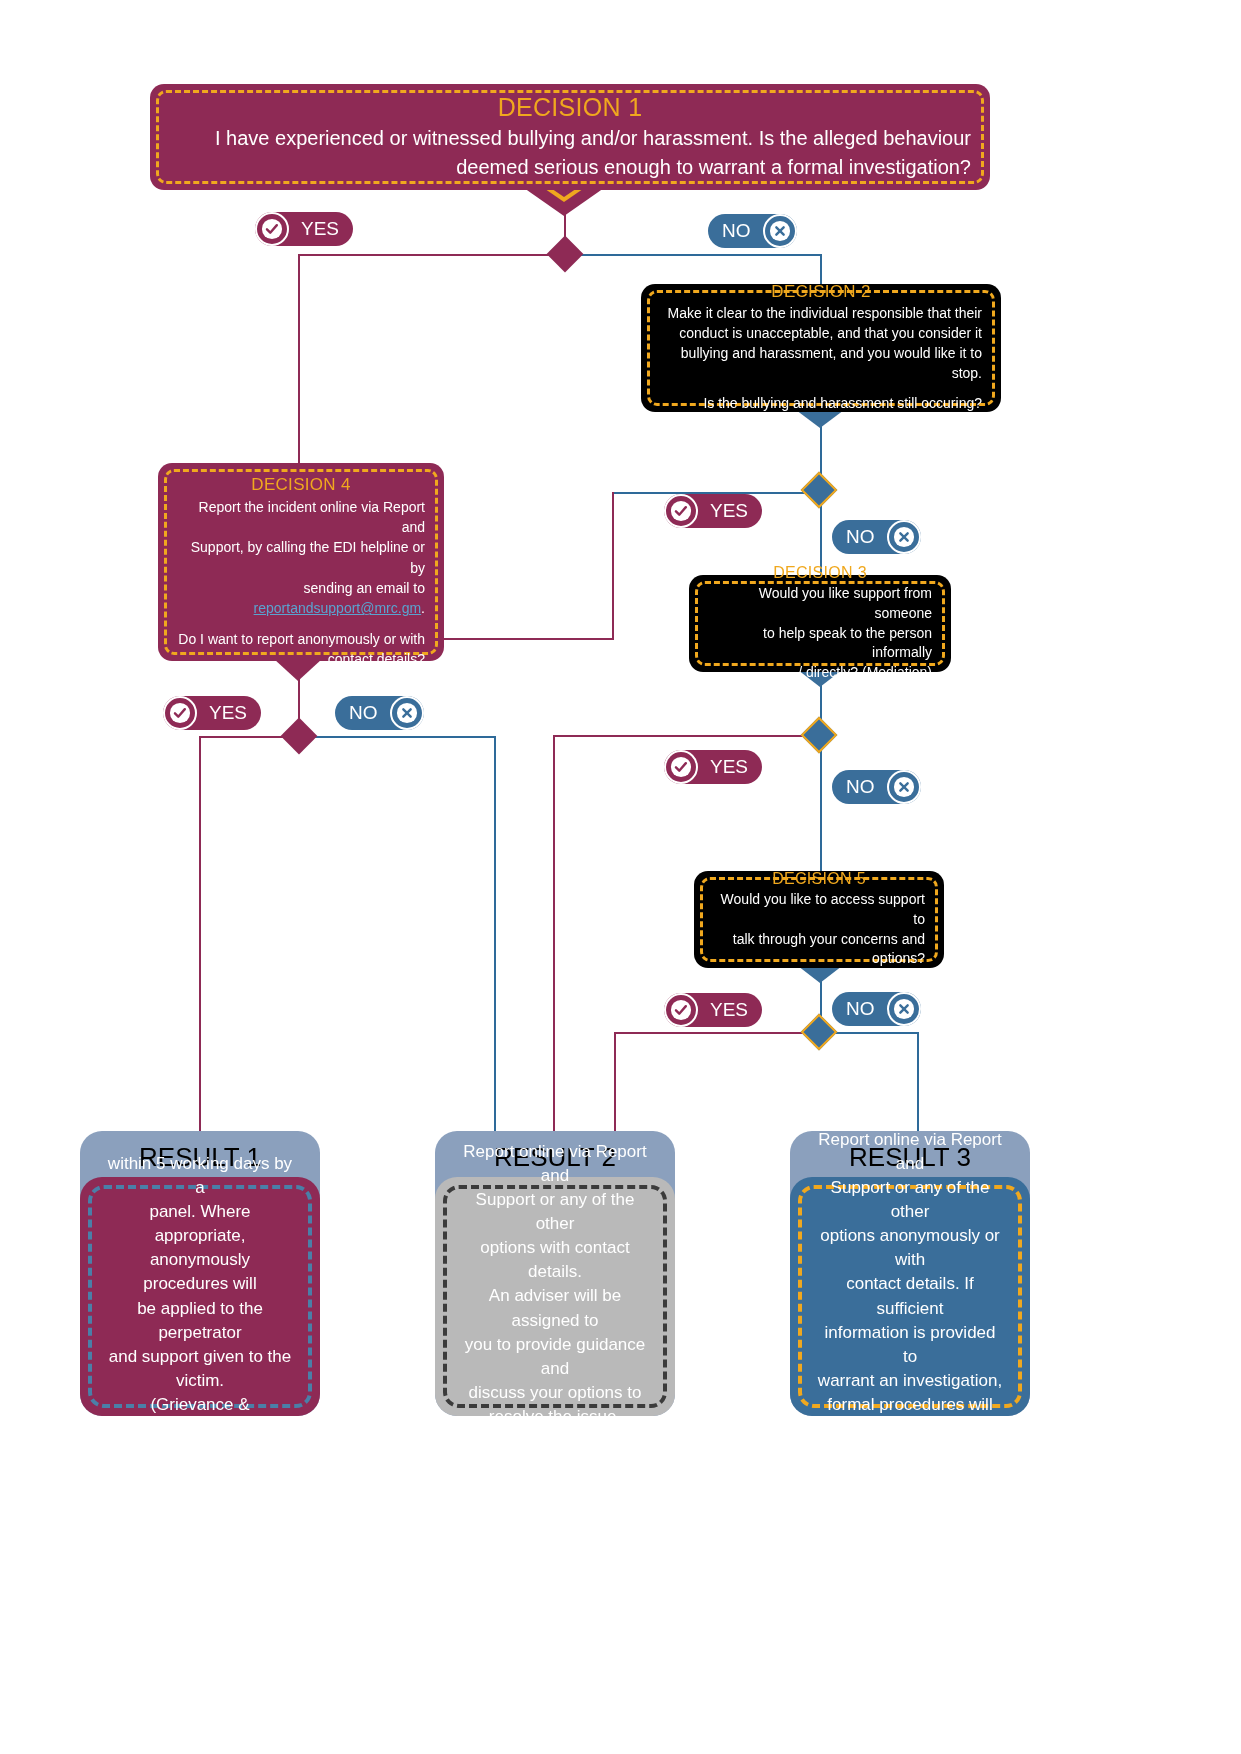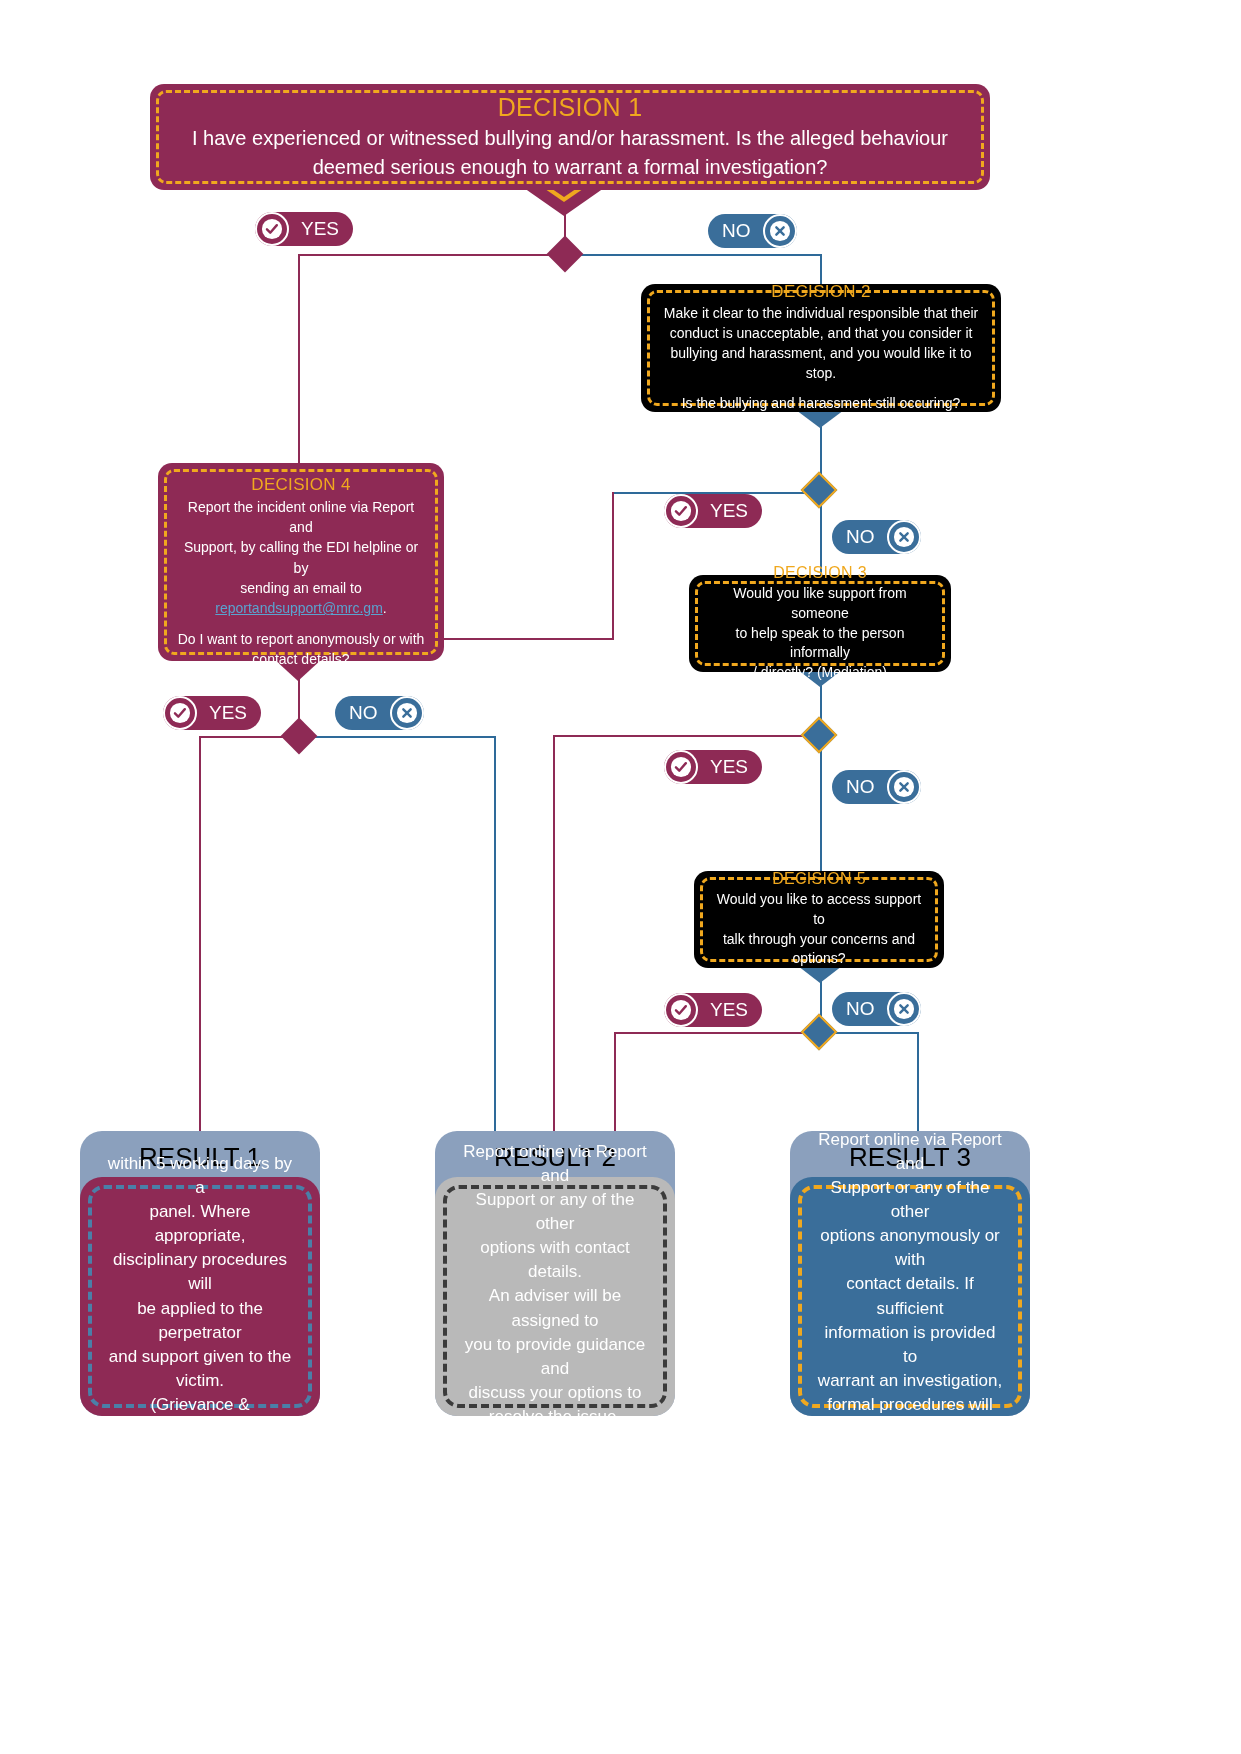--- a/index.html
+++ b/index.html
@@ -34,21 +34,21 @@
   }
   .node.maroon { background:#8e2a55; }
   .node.blue   { background:#000000; }
 
   .node .title {
     color:#f0a81e;
     font-weight:400;
     letter-spacing:.3px;
     margin-bottom:2px;
   }
-  .node .body { color:#ffffff; }
+  .node .body { color:#ffffff;text-align:right; }
   .node .body p { margin:0; }
   .node .body .gap { height:10px; }
   .email { color:#5aa3d0; }
 
   
   .tail {
     position:absolute; width:0; height:0; z-index:4;
   }
 
   
@@ -330,21 +330,21 @@
   <div class="diamond blue" style="left:806px; top:1019px;"></div>
 
   <div class="result r1" style="left:80px; top:1131px; width:240px; height:285px;">
     <div class="shell"></div>
     <div class="head">RESULT 1</div>
     <div class="panel">
       <div class="dash">
         <div>
           <div>within 5 working days by a</div>
           <div>panel. Where appropriate,</div>
-          <div>disciplinary procedures will</div>
+          <div>anonymously procedures will</div>
           <div>be applied to the perpetrator</div>
           <div>and support given to the</div>
           <div>victim.</div>
           <div>(Grievance &amp; Disciplinary)</div>
         </div>
       </div>
     </div>
   </div>
 
   <div class="result r2" style="left:435px; top:1131px; width:240px; height:285px;">

